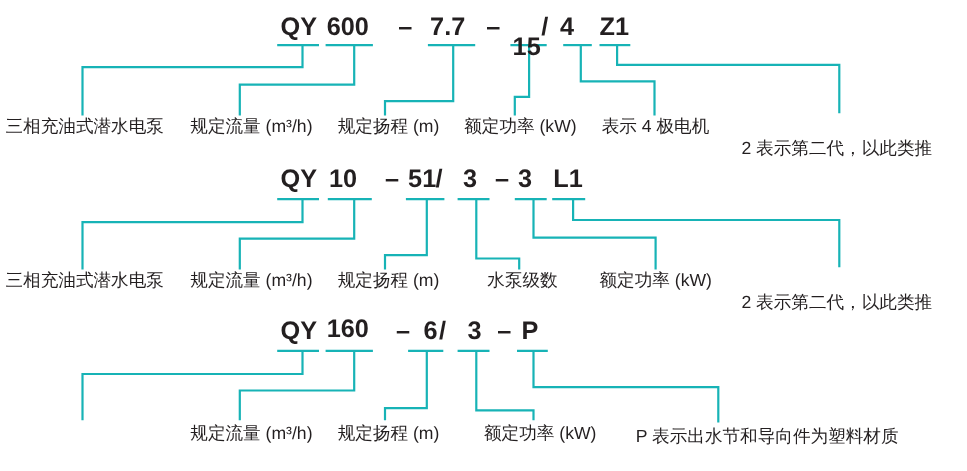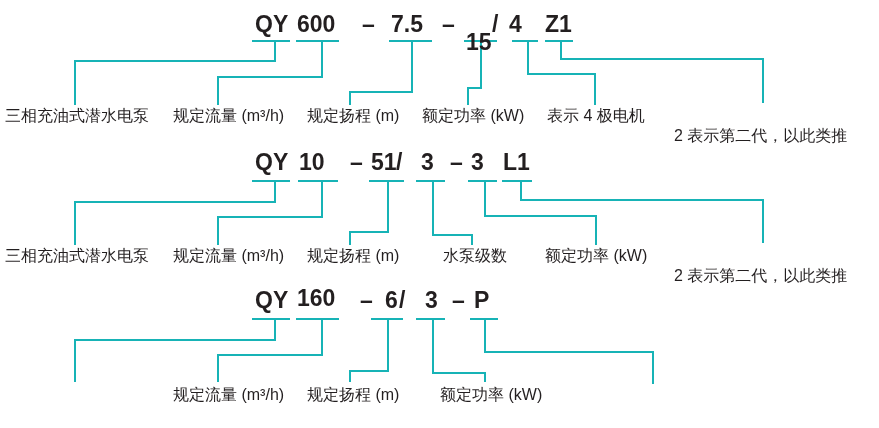--- a/index.html
+++ b/index.html
@@ -84,21 +84,21 @@
       <polyline class="tl" points="322,319 322,355 218,355 218,382"></polyline>
       <polyline class="tl" points="388,319 388,371 350,371 350,382"></polyline>
       <polyline class="tl" points="433,319 433,373 485,373 485,382"></polyline>
       <polyline class="tl" points="485,319 485,352 653,352 653,384"></polyline>
     </g>
   </svg>
 
   <span class="seg" style="left:255px;top:13px">QY</span>
   <span class="seg" style="left:297px;top:13px">600</span>
   <span class="seg" style="left:362px;top:13px">–</span>
-  <span class="seg" style="left:391px;top:13px">7.5</span>
+  <span class="seg" style="left:391px;top:13px">7.7</span>
   <span class="seg" style="left:442px;top:13px">–</span>
   <span class="seg" style="left:466px;top:31px">15</span>
   <span class="seg" style="left:492px;top:13px">/</span>
   <span class="seg" style="left:509px;top:13px">4</span>
   <span class="seg" style="left:545px;top:13px">Z1</span>
 
   <div class="lbl" style="left:5px;top:106px">三相充油式潜水电泵</div>
   <div class="lbl" style="left:173px;top:106px">规定流量 (m³/h)</div>
   <div class="lbl" style="left:307px;top:106px">规定扬程 (m)</div>
   <div class="lbl" style="left:422px;top:106px">额定功率 (kW)</div>
@@ -127,14 +127,15 @@
   <span class="seg" style="left:360px;top:289px">–</span>
   <span class="seg" style="left:385px;top:289px">6</span>
   <span class="seg" style="left:399px;top:289px">/</span>
   <span class="seg" style="left:425px;top:289px">3</span>
   <span class="seg" style="left:452px;top:289px">–</span>
   <span class="seg" style="left:474px;top:289px">P</span>
 
   <div class="lbl" style="left:173px;top:385px">规定流量 (m³/h)</div>
   <div class="lbl" style="left:307px;top:385px">规定扬程 (m)</div>
   <div class="lbl" style="left:440px;top:385px">额定功率 (kW)</div>
+  <div class="lbl" style="left:578px;top:388px">P 表示出水节和导向件为塑料材质</div>
 
 </div>
 
 </body></html>

